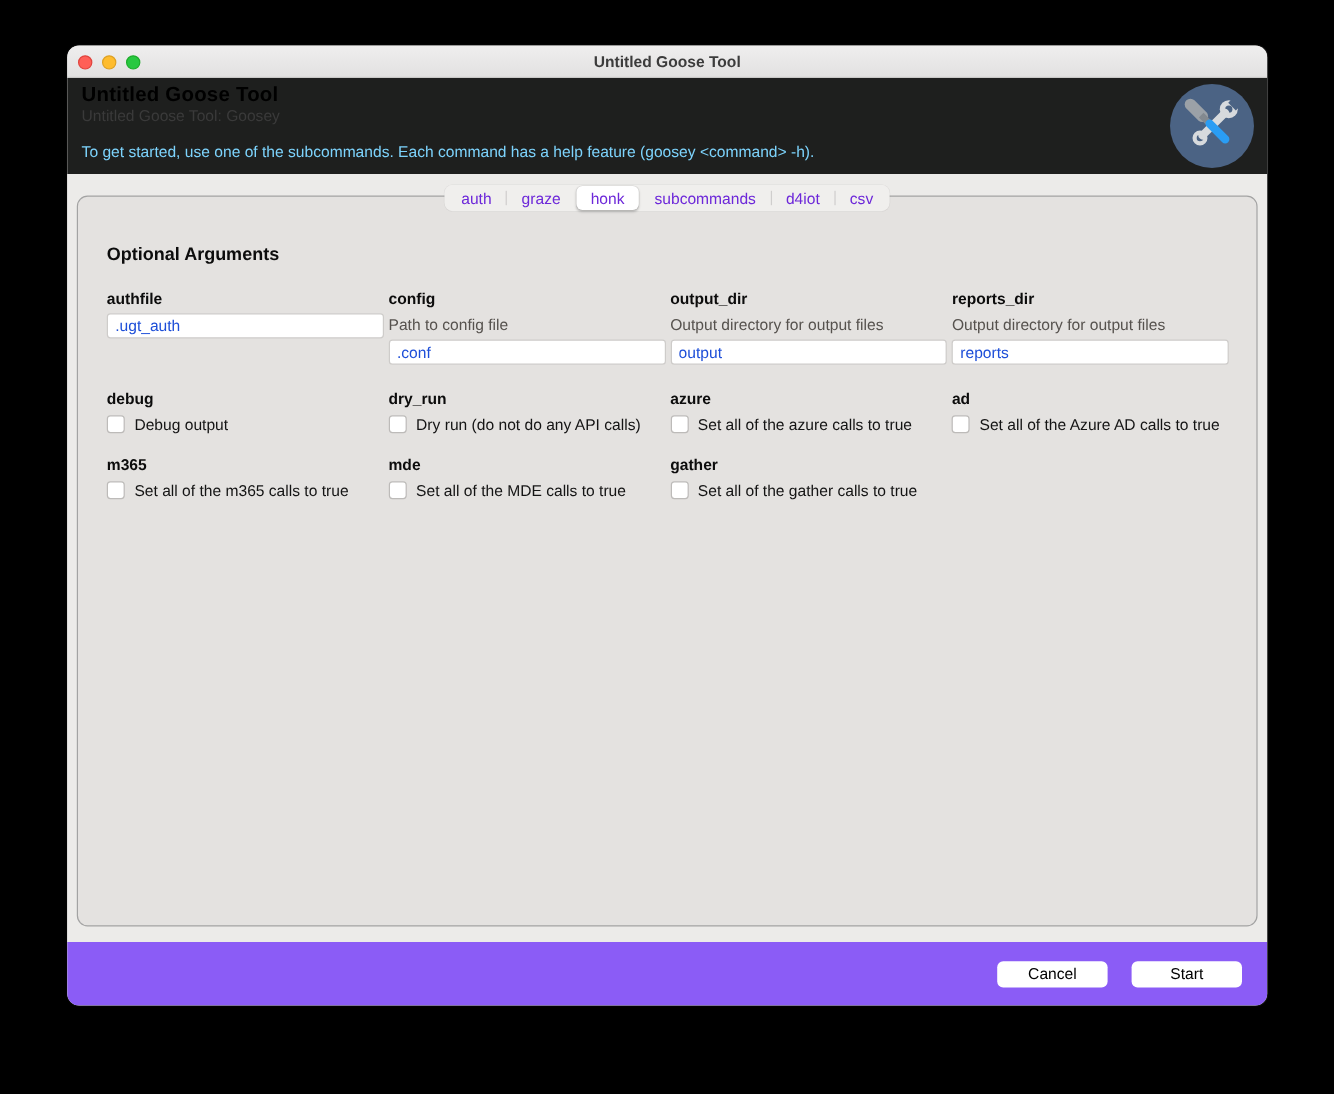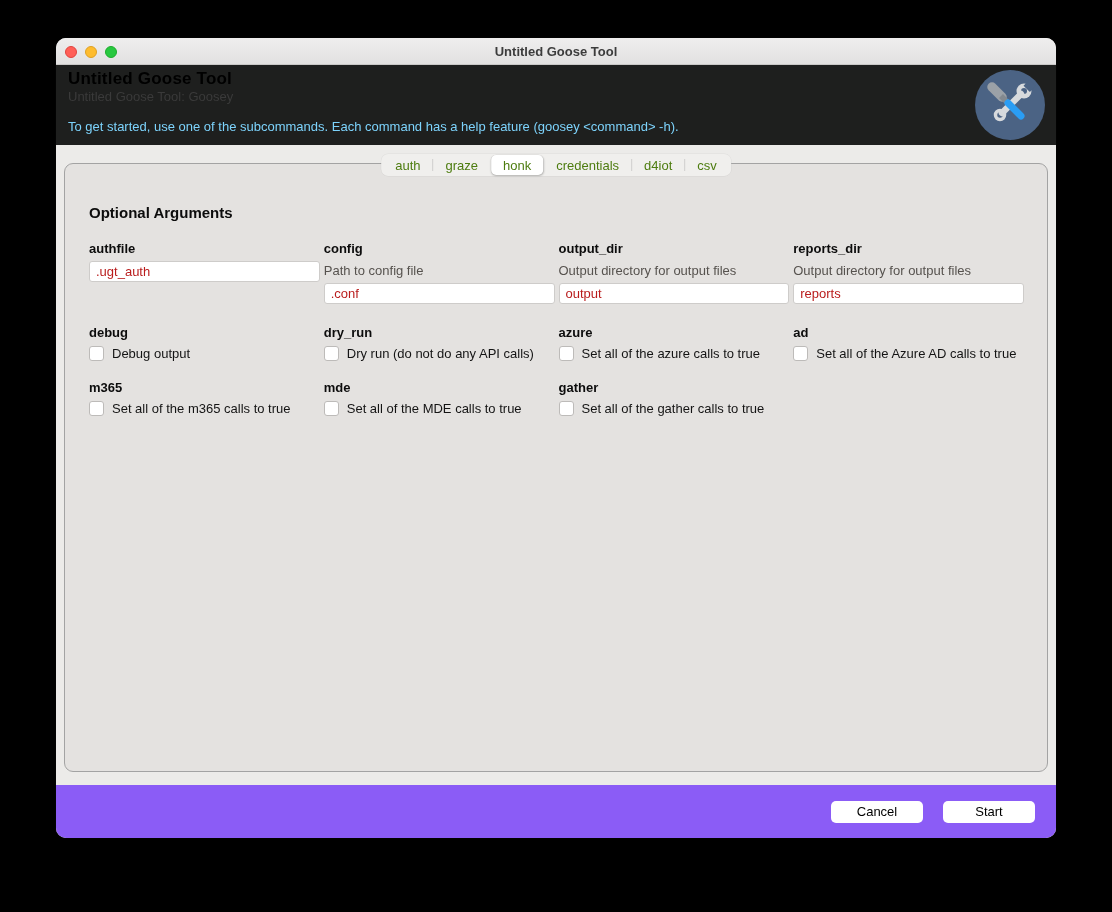--- a/index.html
+++ b/index.html
@@ -28,37 +28,37 @@
   .header .instructions { font-size:13px; color:#7dd3fc; margin-top:15px; }
   .tools-badge { position:absolute; right:11px; top:5px; width:70px; height:70px; }
   
   .content { position:relative; height:640px; background:#ecebe9; }
   .tabbar {
     position:absolute; top:9px; left:50%; transform:translateX(-50%);
     display:flex; align-items:center; height:22px; background:#f0efed;
     border-radius:7px; padding:0 2px; z-index:2;
     box-shadow:0 0 0 .5px rgba(0,0,0,.06);
   }
-  .tab { font-size:13px; color:#4d7c0f; padding:2px 12px; height:20px; line-height:17px;
+  .tab { font-size:13px; color:#6d28d9; padding:2px 12px; height:20px; line-height:17px;
          border-radius:5px; cursor:default; white-space:nowrap; }
   .tab.selected { background:#fff; box-shadow:0 1px 2px rgba(0,0,0,.22), 0 0 0 .5px rgba(0,0,0,.08); }
   .seg-divider { width:1px; height:12px; background:#cfcecd; }
   .seg-divider.hidden { visibility:hidden; }
   .panel {
     position:absolute; top:18px; left:8px; right:8px; bottom:13px;
     background:#e4e2e0; border:1px solid #a3a3a3; border-radius:9px;
     padding:40px 23px 0 24px; overflow:hidden;
   }
   .panel h2 { font-size:15px; font-weight:bold; color:#0c0c0c; margin-bottom:20px; }
   .grid { display:grid; grid-template-columns:1fr 1fr 1fr 1fr; column-gap:4px; }
   .field { margin-bottom:21px; }
   .field .flabel { font-size:13px; font-weight:bold; color:#0c0c0c; }
   .field .fdesc  { font-size:13px; color:#56524e; margin-top:7px; }
   .field input[type=text] {
-    margin-top:5px; width:100%; height:21px; font-size:13px; color:#b91c1c;
+    margin-top:5px; width:100%; height:21px; font-size:13px; color:#1d4ed8;
     font-family:inherit; background:#fff; border:1px solid #cecccA; border-radius:3px;
     padding:0 6px; outline:none;
   }
   .checkfield { margin-bottom:19px; }
   .checkfield .flabel { font-size:13px; font-weight:bold; color:#0c0c0c; }
   .checkrow { display:flex; align-items:center; margin-top:6px; }
   .checkrow input[type=checkbox] {
     appearance:none; -webkit-appearance:none; width:15px; height:15px;
     background:#fff; border:1px solid #bdbbb9; border-radius:3px; margin:0;
   }
@@ -108,21 +108,21 @@
 
   <div class="content">
 
     <div class="tabbar">
       <div class="tab">auth</div>
       <span class="seg-divider"></span>
       <div class="tab">graze</div>
       <span class="seg-divider hidden"></span>
       <div class="tab selected">honk</div>
       <span class="seg-divider hidden"></span>
-      <div class="tab">credentials</div>
+      <div class="tab">subcommands</div>
       <span class="seg-divider"></span>
       <div class="tab">d4iot</div>
       <span class="seg-divider"></span>
       <div class="tab">csv</div>
     </div>
 
     <div class="panel">
       <h2>Optional Arguments</h2>
 
       <div class="grid">

